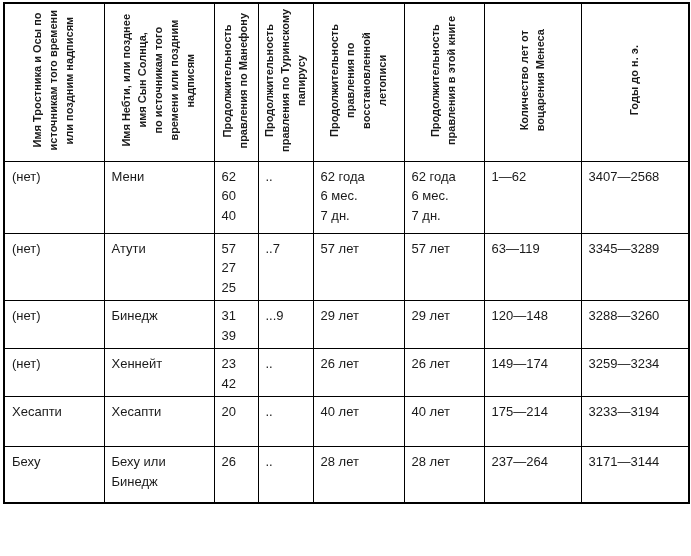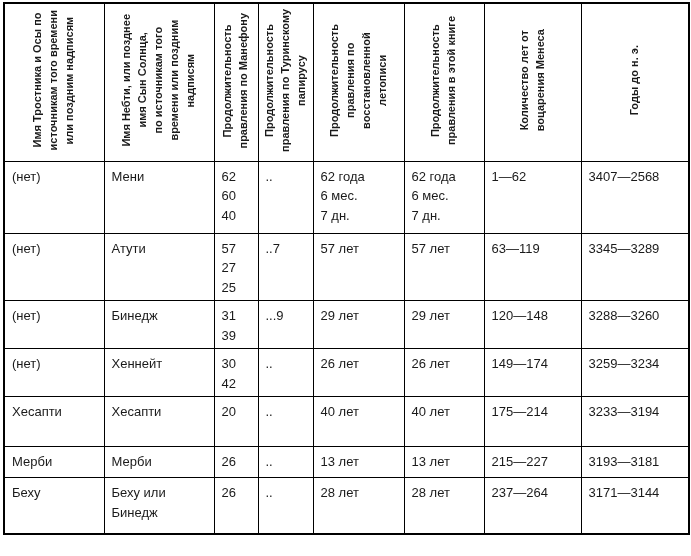--- a/index.html
+++ b/index.html
@@ -138,48 +138,38 @@
 39</td>
         <td>...9</td>
         <td>29 лет</td>
         <td>29 лет</td>
         <td>120—148</td>
         <td>3288—3260</td>
       </tr>
       <tr style="height:47px">
         <td>(нет)</td>
         <td>Хеннейт</td>
-        <td>30
+        <td>23
 42</td>
         <td>..</td>
         <td>26 лет</td>
         <td>26 лет</td>
         <td>149—174</td>
         <td>3259—3234</td>
       </tr>
       <tr style="height:50px">
         <td>Хесапти</td>
         <td>Хесапти</td>
         <td>20</td>
         <td>..</td>
         <td>40 лет</td>
         <td>40 лет</td>
         <td>175—214</td>
         <td>3233—3194</td>
       </tr>
-      <tr style="height:31px">
-        <td>Мерби</td>
-        <td>Мерби</td>
-        <td>26</td>
-        <td>..</td>
-        <td>13 лет</td>
-        <td>13 лет</td>
-        <td>215—227</td>
-        <td>3193—3181</td>
-      </tr>
       <tr style="height:56px">
         <td>Беху</td>
         <td class="big">Беху или
 Бинедж</td>
         <td>26</td>
         <td>..</td>
         <td>28 лет</td>
         <td>28 лет</td>
         <td>237—264</td>
         <td>3171—3144</td>

